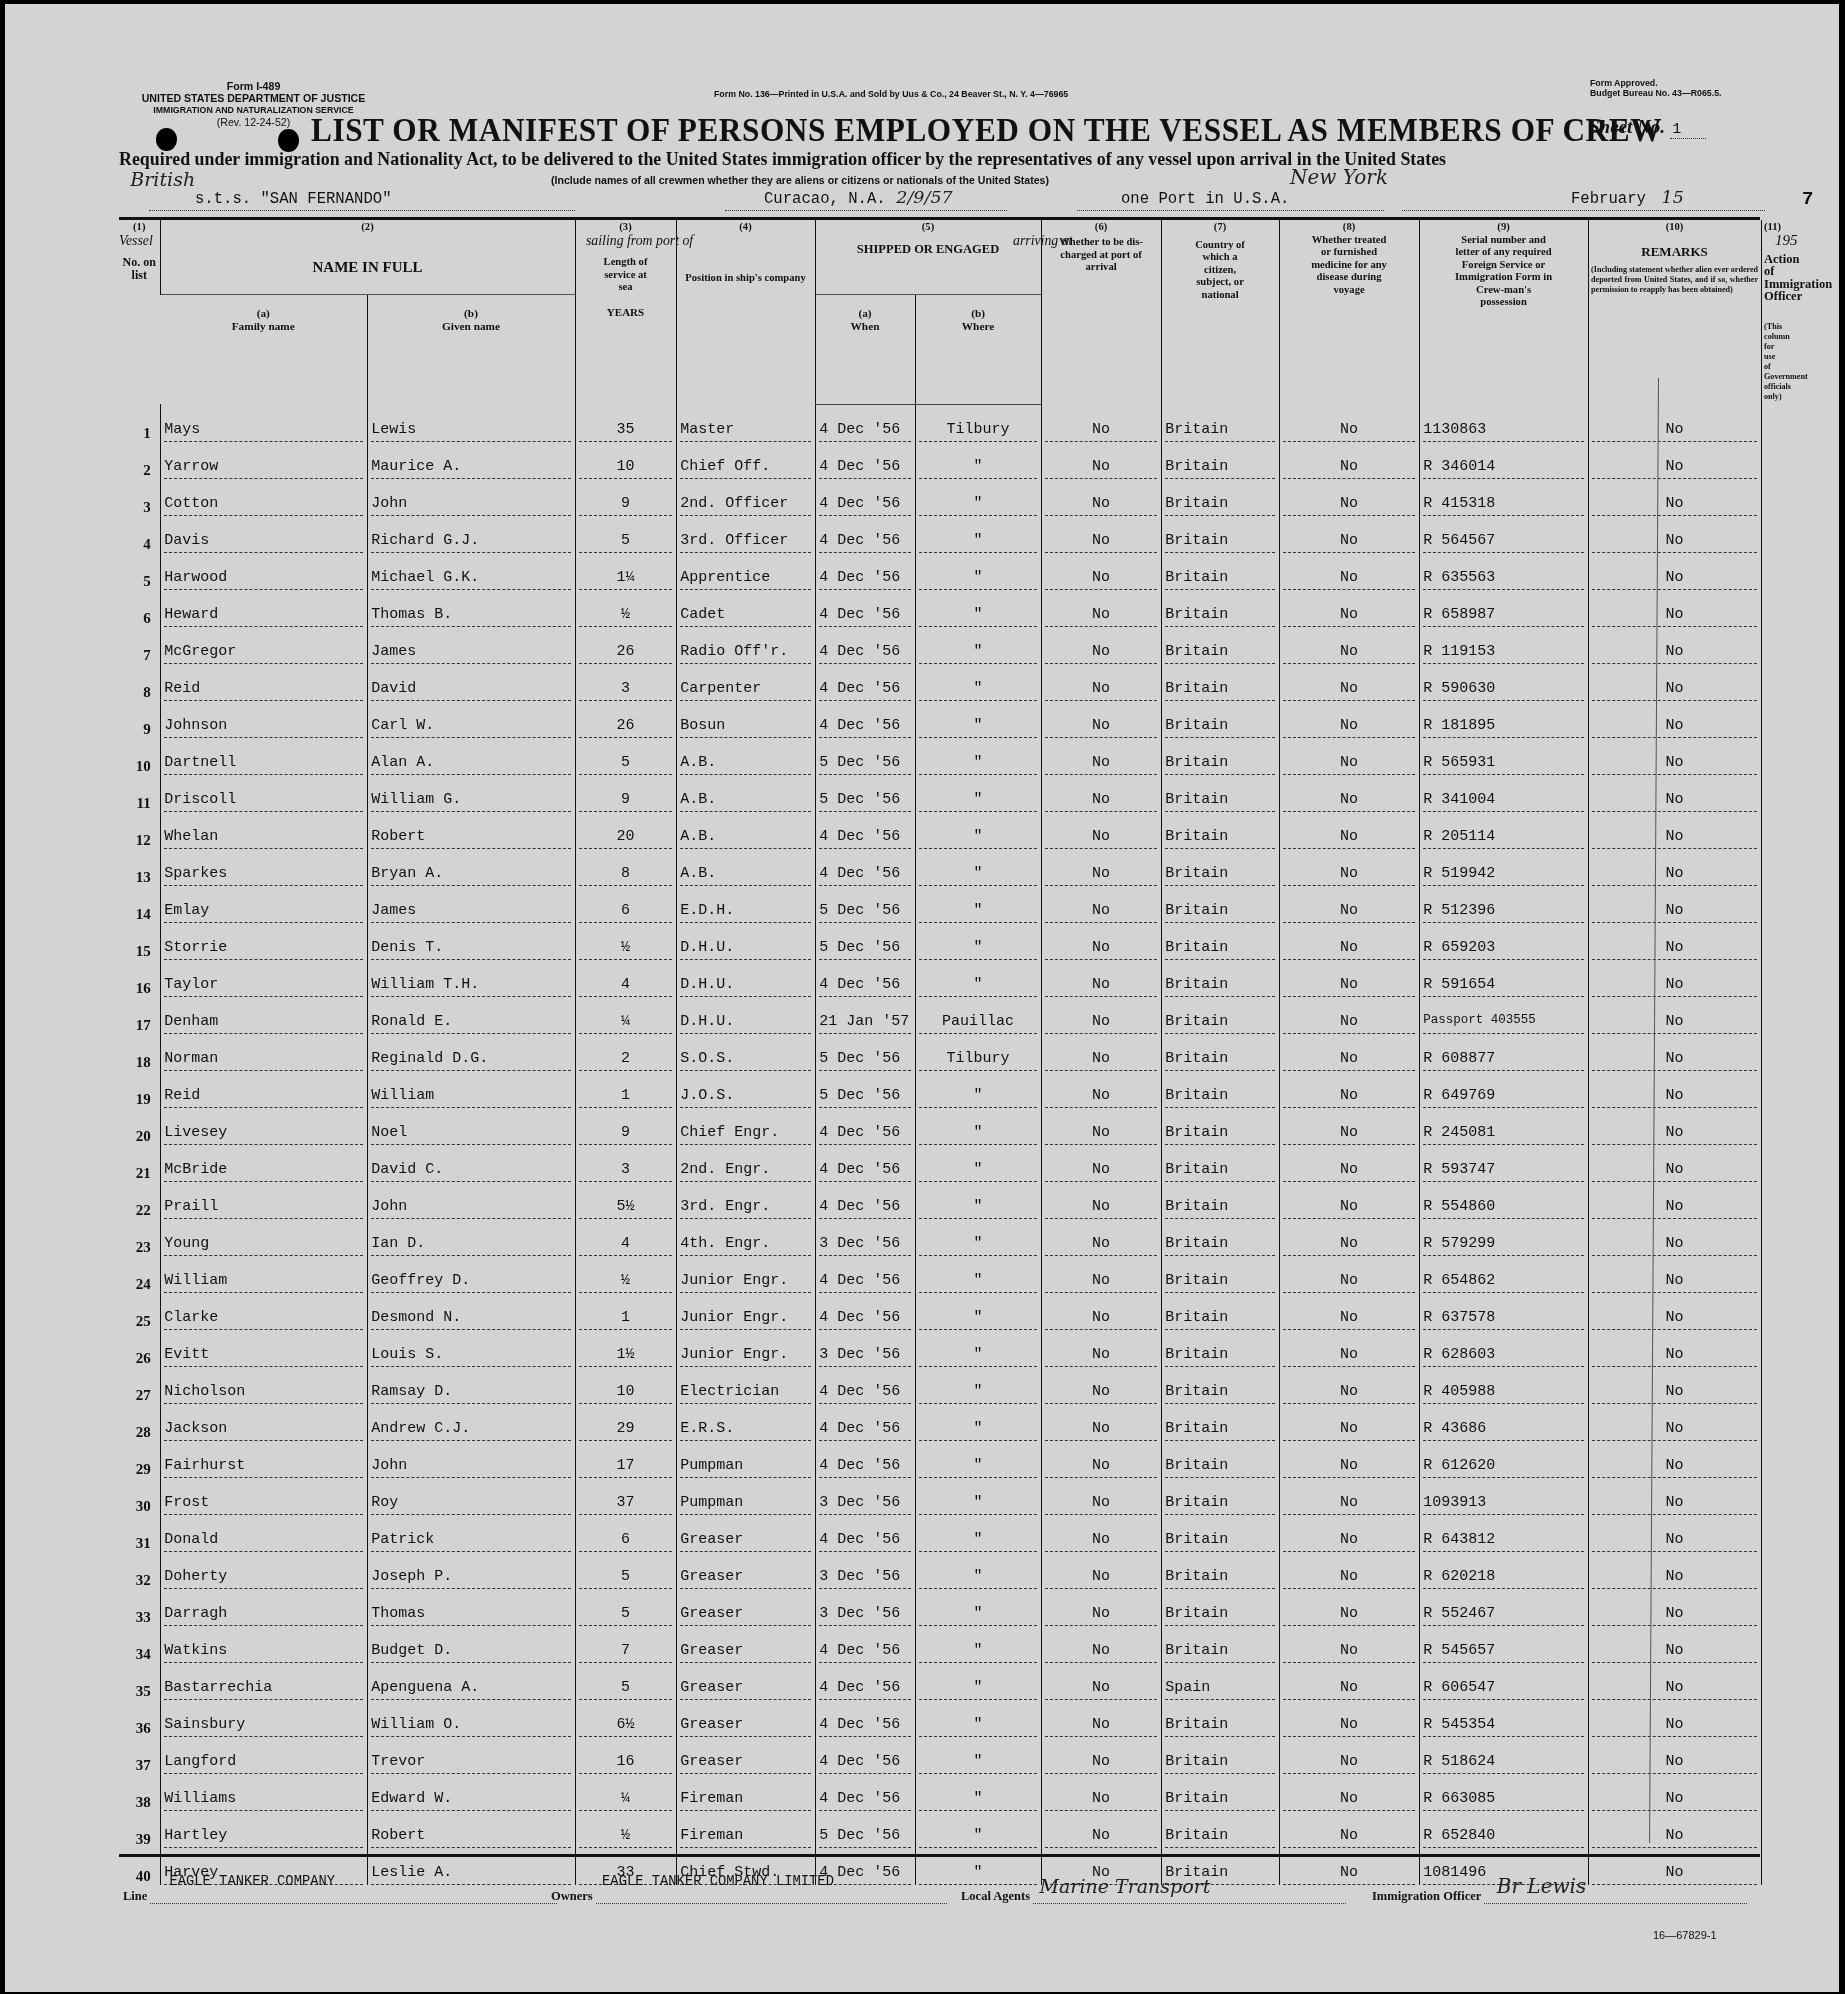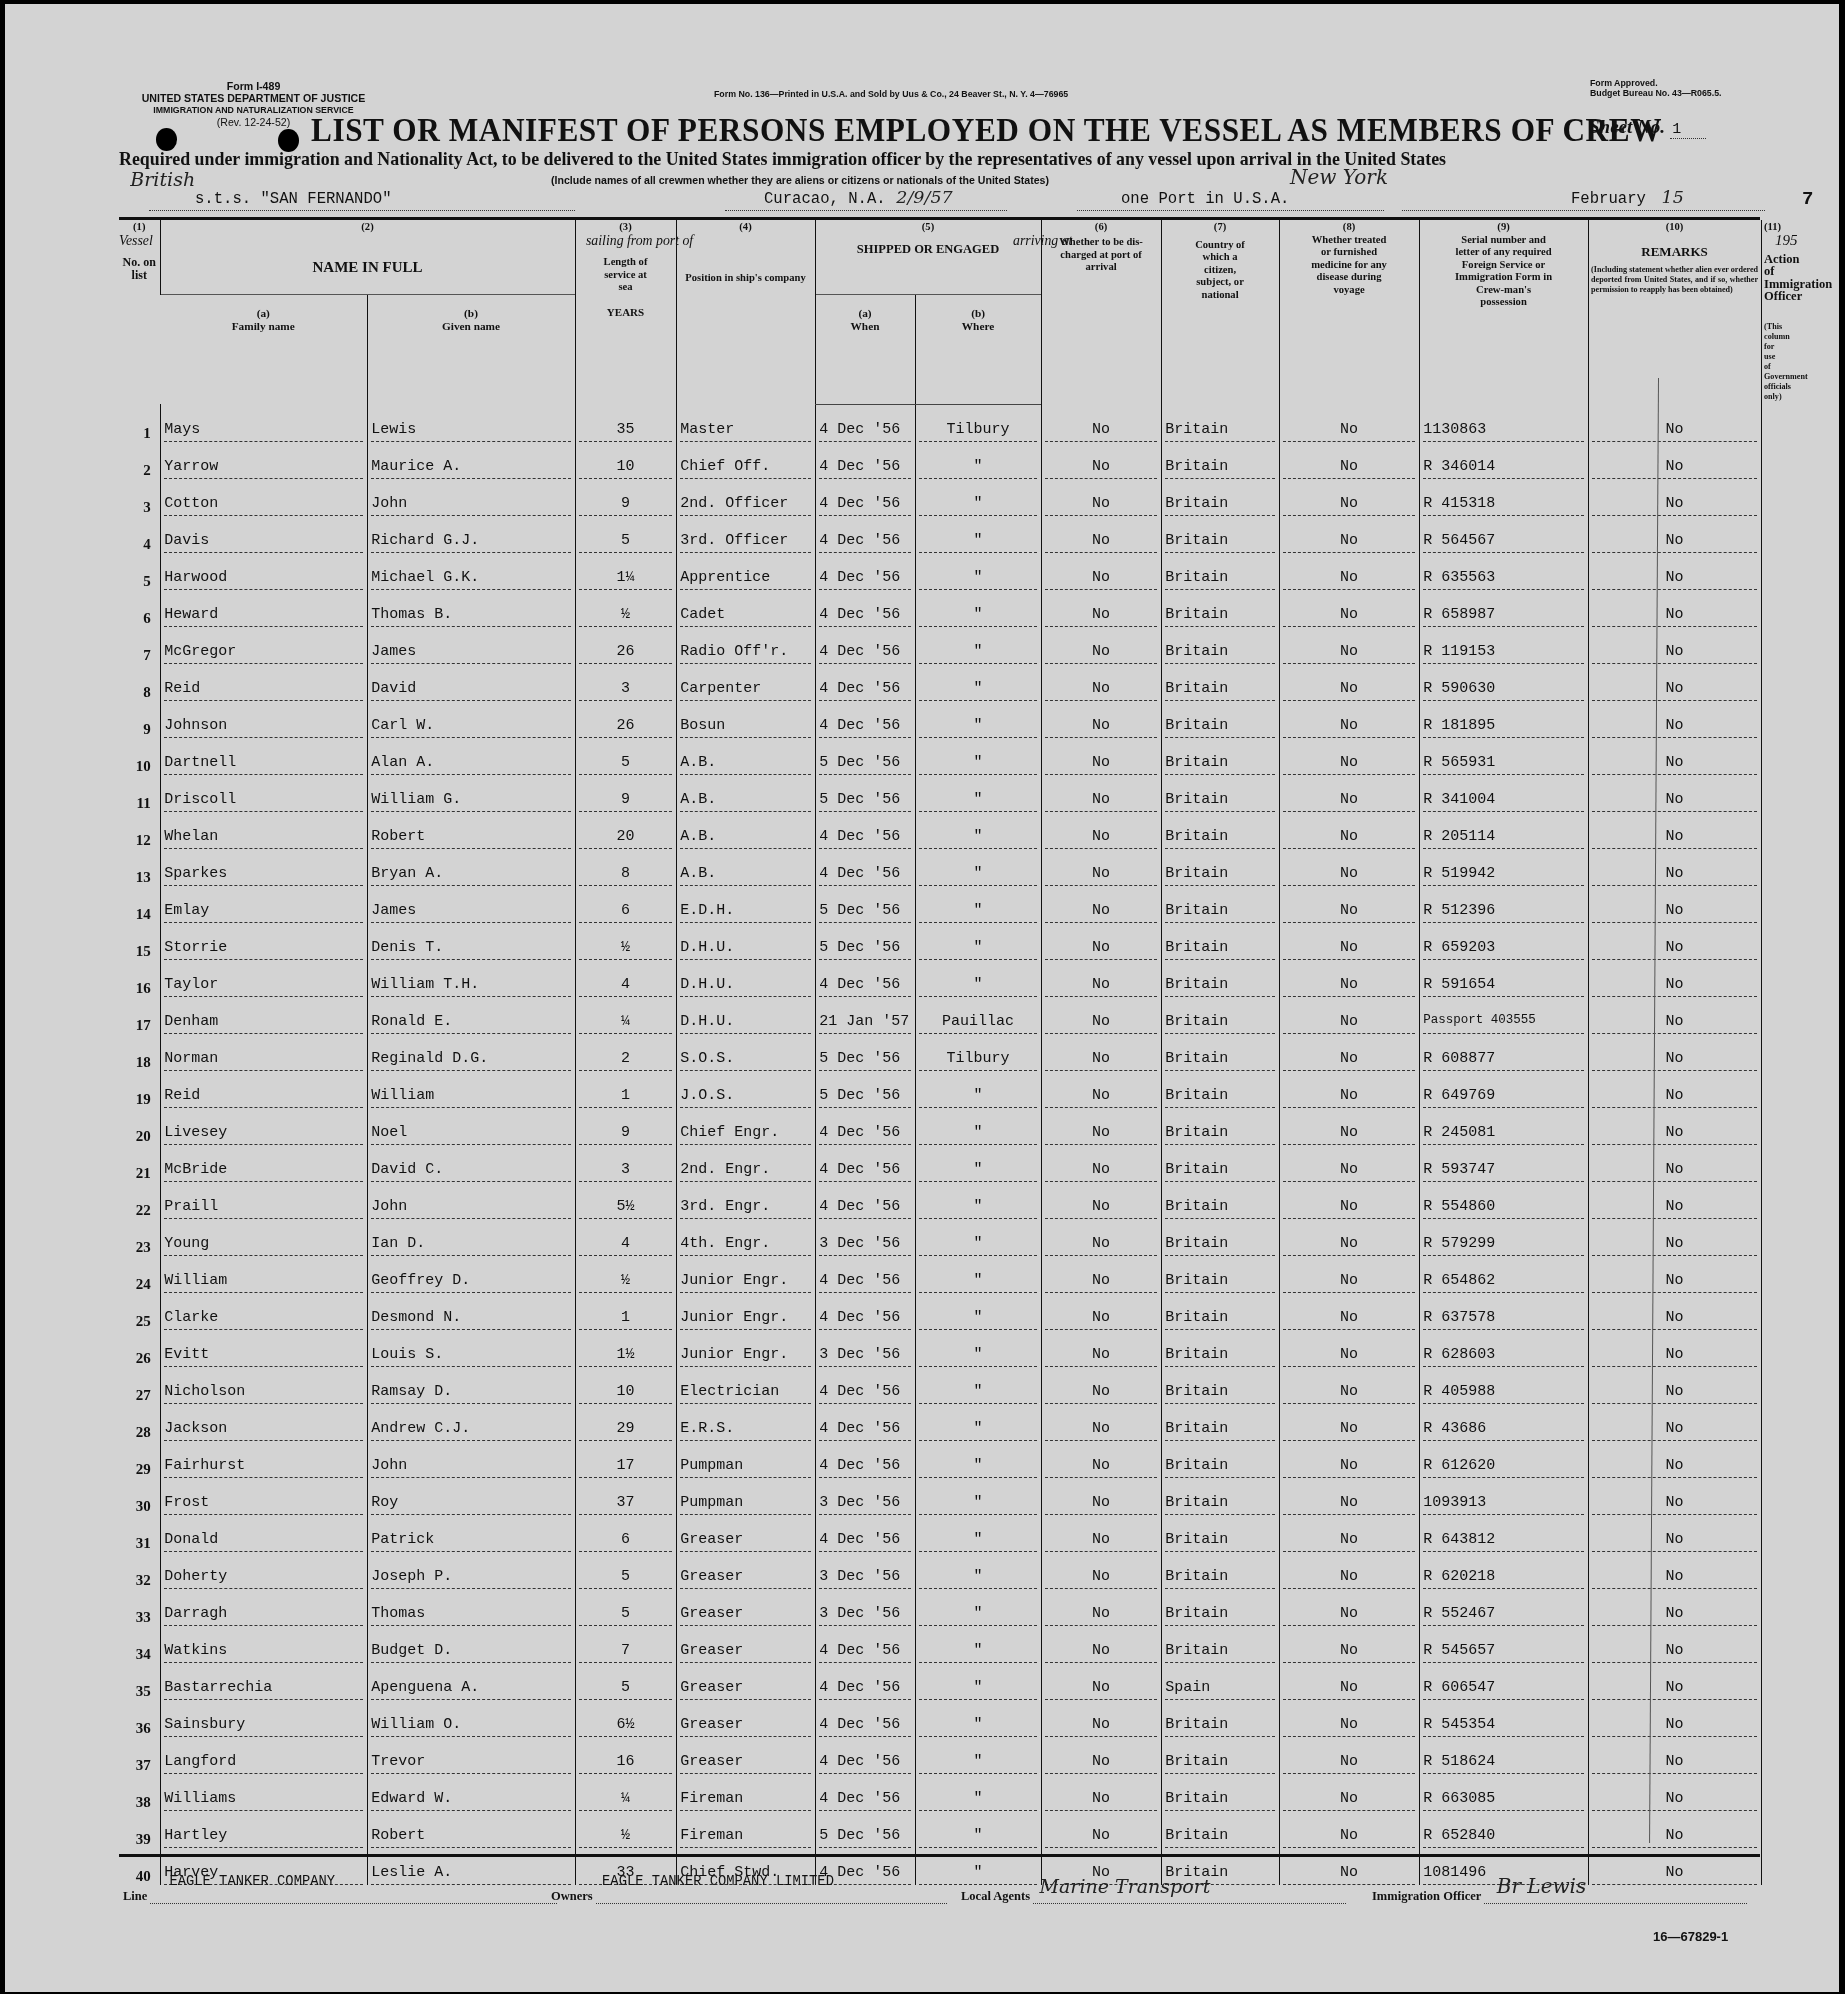--- a/index.html
+++ b/index.html
@@ -53,21 +53,21 @@
   }
   table.manifest td:first-child { border-left:none; font-family:"Liberation Serif", serif; font-weight:bold; text-align:right; padding-right:8.8px; font-size:15px; }
   table.manifest td .cell { display:block; border-bottom:1.3px dashed #333; padding-bottom:2.5px; line-height:16.3px; min-height:16.3px; }
   table.manifest td.c { text-align:center; }
   .small { font-size:12px; line-height:12px; }
   .years-lbl { font-size:11px; }
   .footer-line { position:absolute; left:119px; top:1854px; width:1641px; height:3.1px; background:#111; }
   .footer { position:absolute; top:1884px; font-size:12.5px; font-weight:bold; font-family:"Liberation Serif", serif; white-space:nowrap; }
   .footer .typed { font-size:13.8px; font-weight:normal; }
   .footer .fill { display:inline-block; border-bottom:1.9px dotted #333; vertical-align:bottom; }
-  .formno { left:1653px; top:1929px; font-family:"Liberation Sans", sans-serif; font-size:13px; font-weight:bold; }
+  .formno { left:1653px; top:1929px; font-family:"Liberation Sans", sans-serif; font-size:11px; font-weight:normal; }
   .hole { position:absolute; width:21px; height:22.5px; border-radius:50%; background:#000; }
   .vline-hand { position:absolute; left:1658px; top:378px; width:1.3px; height:1465px; background:#555; transform:rotate(0.35deg); transform-origin:top; }
 </style>
 </head>
 <body>
 
 <div class="sheet"></div>
 
 <div class="hole" style="left:156px;top:128px"></div>
 <div class="hole" style="left:278px;top:129px"></div>

